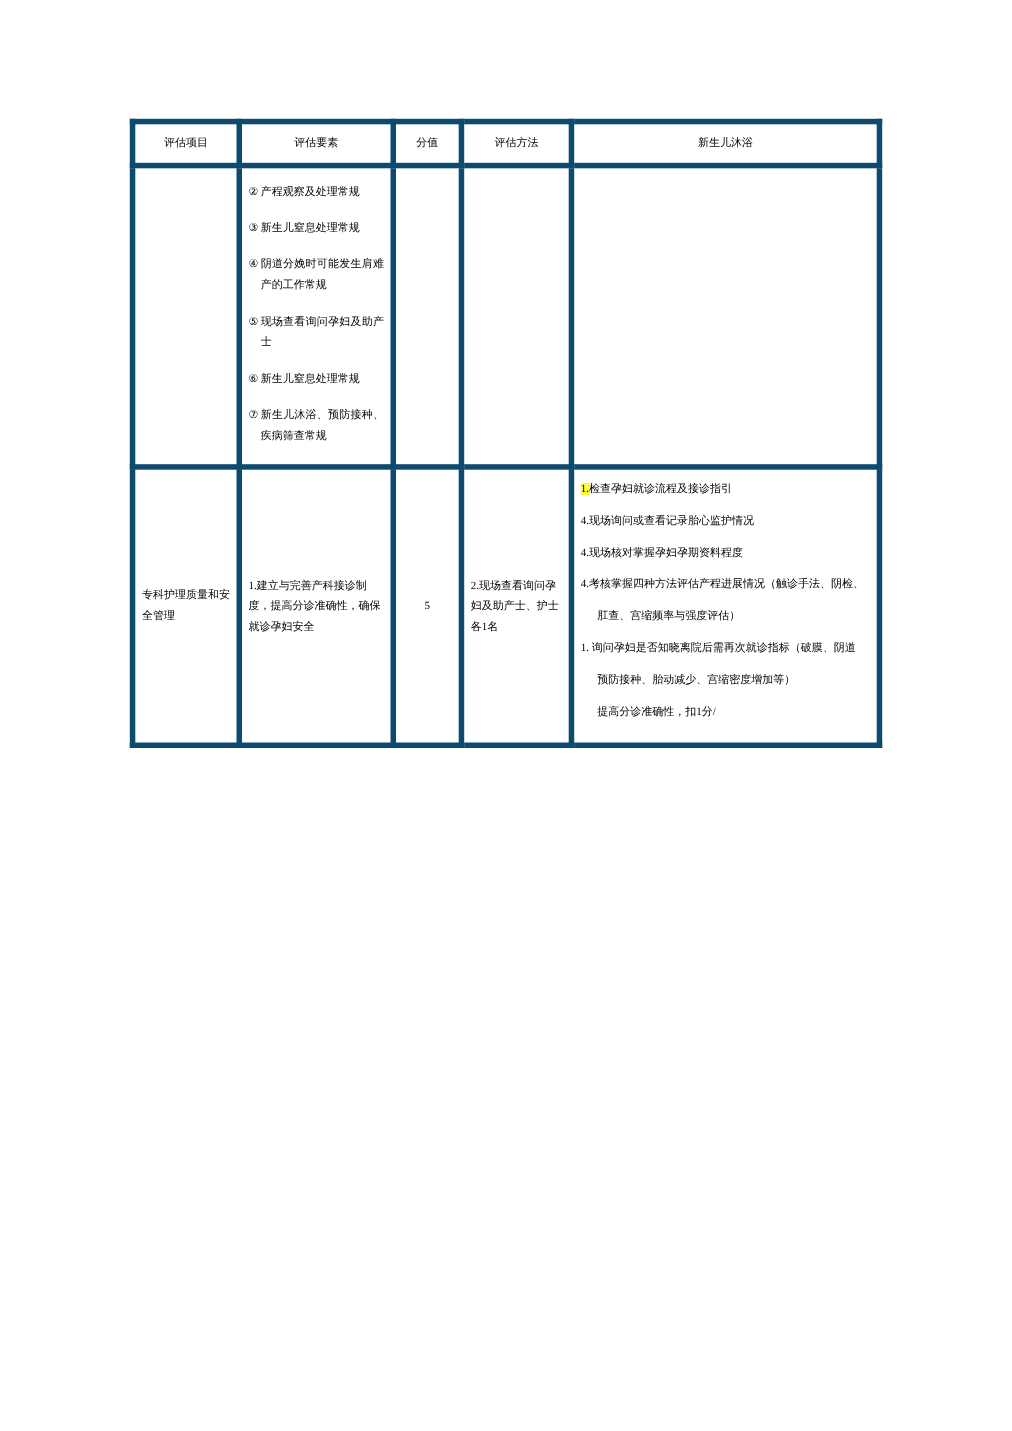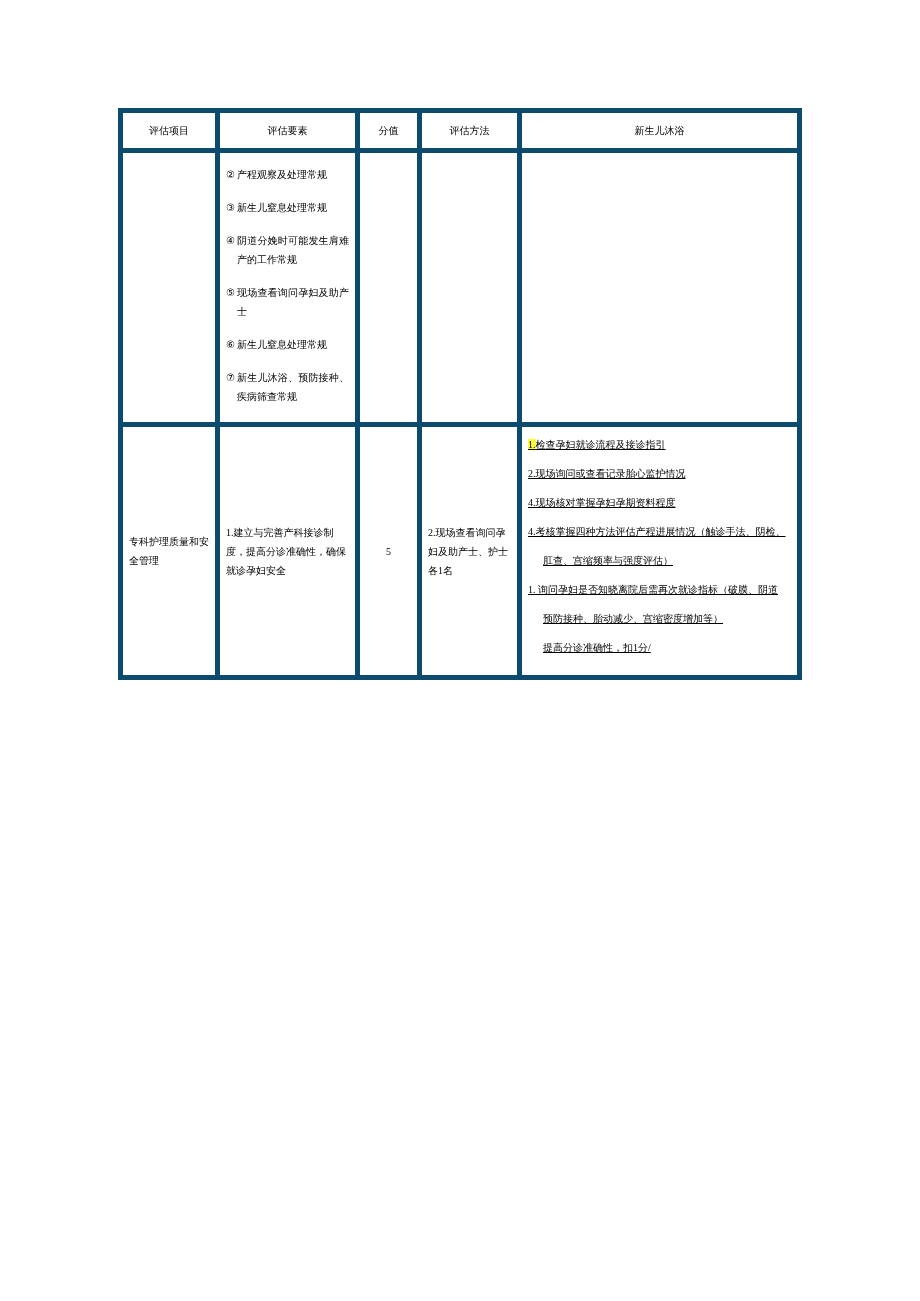--- a/index.html
+++ b/index.html
@@ -50,21 +50,20 @@
   }
   .elements-cell .txt {
     flex: 1 1 auto;
     text-align: justify;
     padding-left: 0;
   }
   .std-cell p {
     margin: 0 0 10px 0;
     line-height: 1.9;
     text-align: justify;
-    text-decoration: underline;
   }
   .std-cell p.indent {
     text-indent: 1.5em;
   }
   .hl {
     background: #fffd38;
   }
 </style>
 </head>
 <body>
@@ -121,21 +120,21 @@
         <td></td>
       </tr>
 
       <tr>
         <td>专科护理质量和安全管理</td>
         <td>1.建立与完善产科接诊制度，提高分诊准确性，确保就诊孕妇安全</td>
         <td class="center">5</td>
         <td>2.现场查看询问孕妇及助产士、护士各1名</td>
         <td class="std-cell">
           <p><span class="hl">1.</span><span>检查孕妇就诊流程及接诊指引</span></p>
-          <p>2.现场询问或查看记录胎心监护情况</p>
+          <p>4.现场询问或查看记录胎心监护情况</p>
           <p>4.现场核对掌握孕妇孕期资料程度</p>
           <p>4.考核掌握四种方法评估产程进展情况（触诊手法、阴检、</p>
           <p class="indent">肛查、宫缩频率与强度评估）</p>
           <p>1. 询问孕妇是否知晓离院后需再次就诊指标（破膜、阴道</p>
           <p class="indent">预防接种、胎动减少、宫缩密度增加等）</p>
           <p class="indent">提高分诊准确性，扣1分/</p>
         </td>
       </tr>
     </tbody>
   </table>

